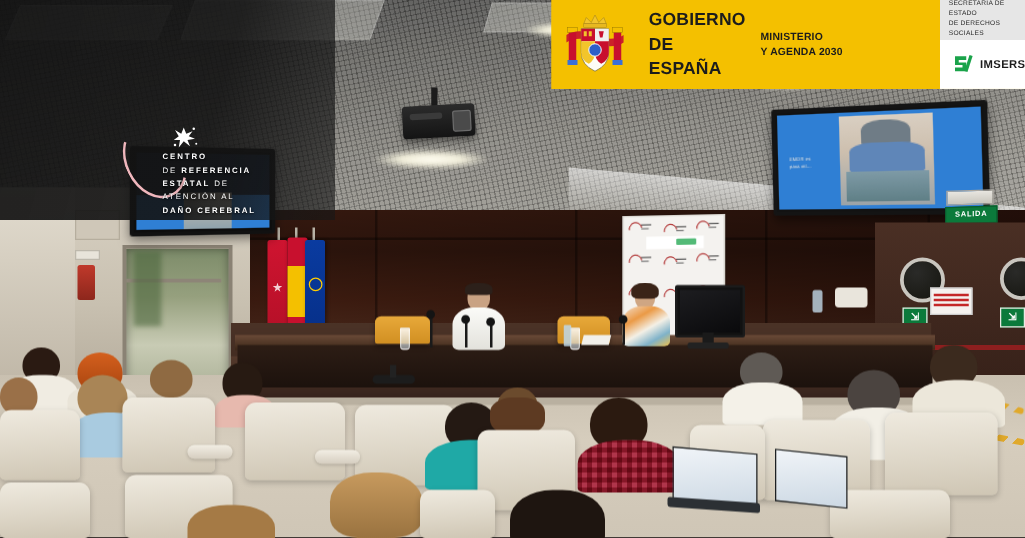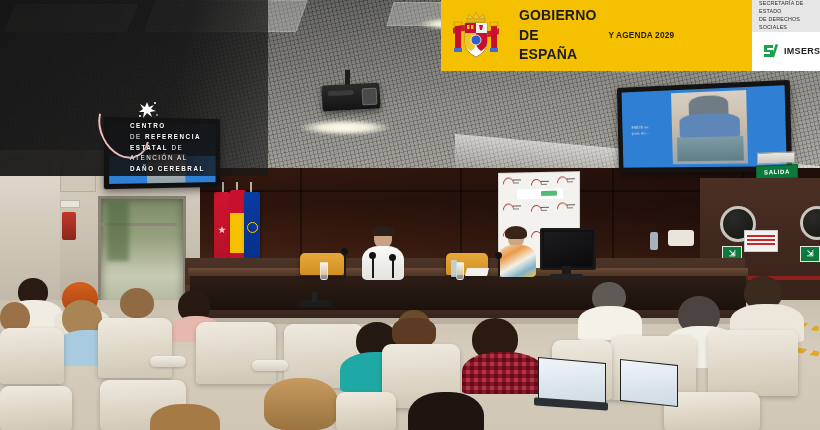--- a/index.html
+++ b/index.html
@@ -506,21 +506,22 @@
           <path d="M26 15 l4 0 l-1 5 l-2 0 Z" fill="#c8102e"></path>
         </svg>
       </div>
 
       <div class="gov-txt">
         <div>GOBIERNO</div>
         <div>DE ESPAÑA</div>
       </div>
 
       <div class="min-txt">
-        <div>Y AGENDA 2029</div>
+        <div>MINISTERIO</div>
+        <div>Y AGENDA 2030</div>
       </div>
     </div>
 
     <div class="gov-right">
       <div class="sec-estado">
         <div>SECRETARÍA DE ESTADO</div>
         <div>DE DERECHOS SOCIALES</div>
       </div>
       <div class="imserso">
         <div class="imserso-mark">

